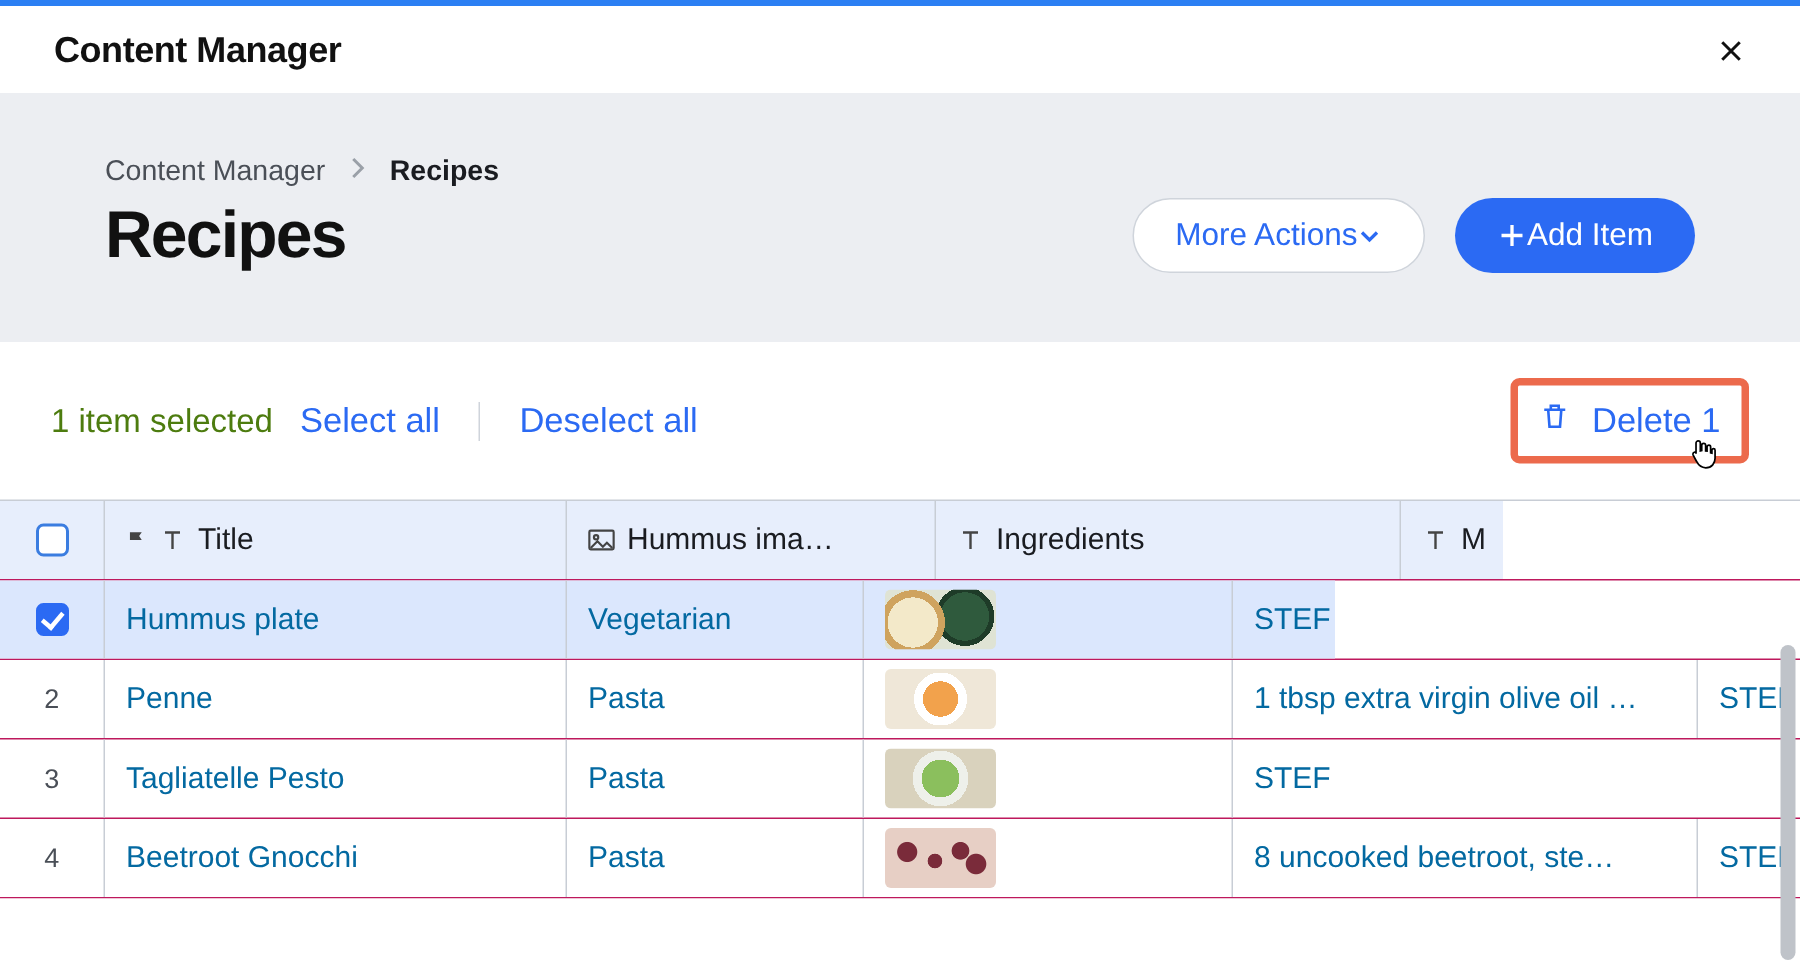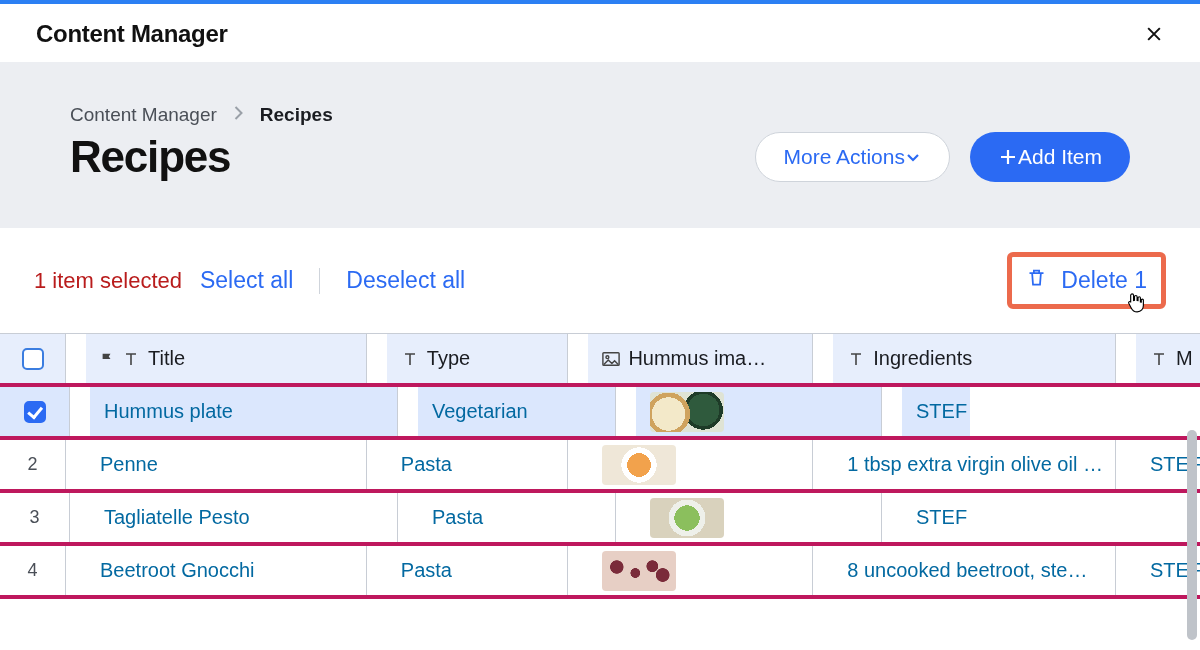--- a/index.html
+++ b/index.html
@@ -85,21 +85,21 @@
   }
   .btn-primary svg { stroke: #fff; }
   .selection-bar {
     background: #fff;
     padding: 24px 34px;
     display: flex;
     align-items: center;
     gap: 18px;
     font-size: 22px;
   }
-  .sel-count { color: #b91c1c; }
+  .sel-count { color: #4d7c0f; }
   .link-action { color: #2b6af3; cursor: pointer; font-size: 23px; }
   .vdiv { width: 1px; height: 26px; background: #cfd4db; margin: 0 8px; }
   .spacer { flex: 1; }
   .delete-wrap {
     border: 5px solid #ec6a4c;
     border-radius: 6px;
     padding: 10px 14px;
     display: flex;
     align-items: flex-start;
     gap: 14px;
@@ -117,24 +117,23 @@
     color: #000;
   }
 
   
   .grid {
     border-top: 1px solid #c8cdd5;
     overflow: hidden;
   }
   .row {
     display: flex;
-    border-bottom: 4px solid #be185d;
+    border-bottom: 1px solid #be185d;
     height: 53px;
     align-items: stretch;
-    gap: 20px;
   }
   .hrow .cell { background: #e7eefc; }
   .row.sel .cell { background: #dbe7fd; }
   .cell {
     border-right: 1px solid #c8cdd5;
     display: flex;
     align-items: center;
     padding: 0 14px;
     font-size: 20px;
     color: #0369a1;
@@ -257,26 +256,20 @@
     </div>
     <div class="cell title">
       <svg class="hicon flag" viewBox="0 0 16 16">
           <path d="M3 2v13M3 2h9l-2 3 2 3H3"></path>
         </svg>
       <svg class="hicon" viewBox="0 0 18 18">
           <path d="M4 4h10M9 4v11"></path>
         </svg>
       <span>Title</span>
     </div>
-    <div class="cell type">
-      <svg class="hicon" viewBox="0 0 18 18">
-          <path d="M4 4h10M9 4v11"></path>
-        </svg>
-      <span>Type</span>
-    </div>
     <div class="cell img">
       <svg class="hicon" viewBox="0 0 20 16">
           <rect x="1" y="1" width="18" height="14" rx="1"></rect>
           <circle cx="6" cy="6" r="1.6"></circle>
           <path d="M2 14l5-5 4 4 3-3 4 4"></path>
         </svg>
       <span>Hummus ima…</span>
     </div>
     <div class="cell ingr">
       <svg class="hicon" viewBox="0 0 18 18">

